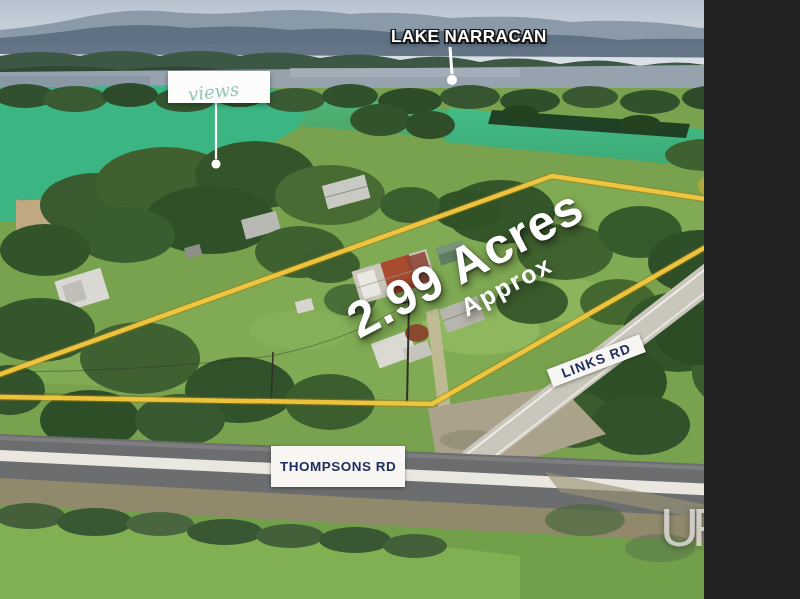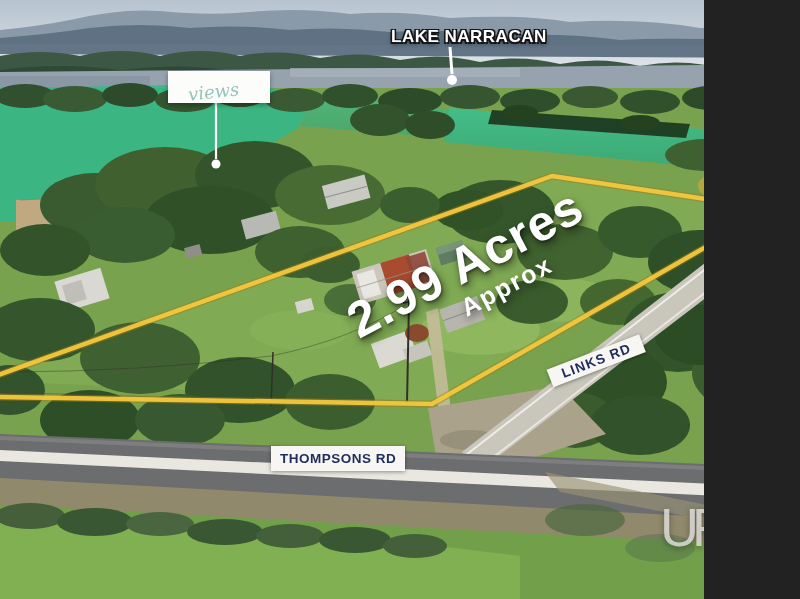--- a/index.html
+++ b/index.html
@@ -24,21 +24,21 @@
     text-align:center; color:var(--label_white,#fff); }
   .area-value { font-size:50px; font-weight:800; letter-spacing:1px; white-space:nowrap;
     text-shadow:0 5px 10px rgba(0,0,0,.55), 0 2px 3px rgba(0,0,0,.45); }
   .area-qualifier { font-size:25px; font-weight:800; letter-spacing:2px; margin-top:-4px;
     transform:translateX(26px); text-shadow:0 4px 8px rgba(0,0,0,.55); }
 
   .road-banner { background:#f7f6f2; color:var(--banner_navy,#1e2c5e); font-weight:bold;
     box-shadow:0 1px 4px rgba(0,0,0,.4); white-space:nowrap; }
   .links-banner { left:550px; top:369px; padding:2px 13px; font-size:13.5px;
     letter-spacing:1.2px; transform:rotate(-21deg); transform-origin:left center; }
-  .thompsons-banner { left:271px; top:446px; padding:5px 9px; font-size:13.5px;
+  .thompsons-banner { left:271px; top:446px; padding:13px 9px; font-size:13.5px;
     letter-spacing:.5px; }
 
   .watermark { left:612px; top:500px; width:188px; text-align:center;
     color:var(--watermark_gray,#e6e6e2); }
   .watermark-logo { font-size:54px; line-height:1; font-weight:400; letter-spacing:-0.13em;
     color:rgba(232,232,228,.78); text-shadow:0 2px 6px rgba(0,0,0,.35); }
   .watermark-tagline { font-family:"Liberation Serif", serif; font-size:16.5px;
     margin-top:-4px; color:rgba(238,238,233,.9); text-shadow:0 1px 3px rgba(0,0,0,.55); }
 
   .boundary-under { fill:none; stroke:#9e7b18; stroke-width:7; opacity:.5; }

